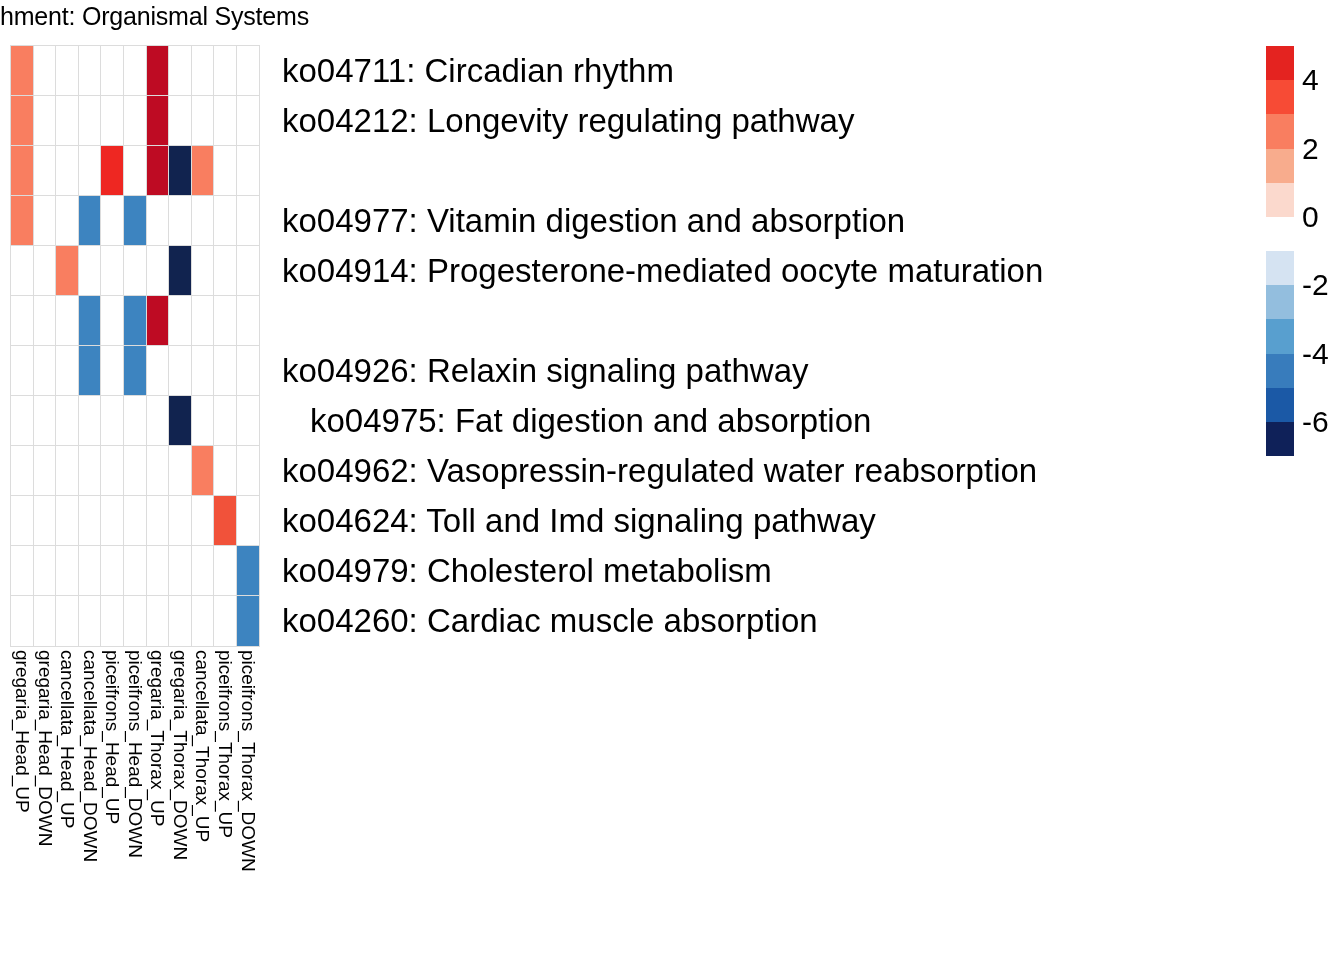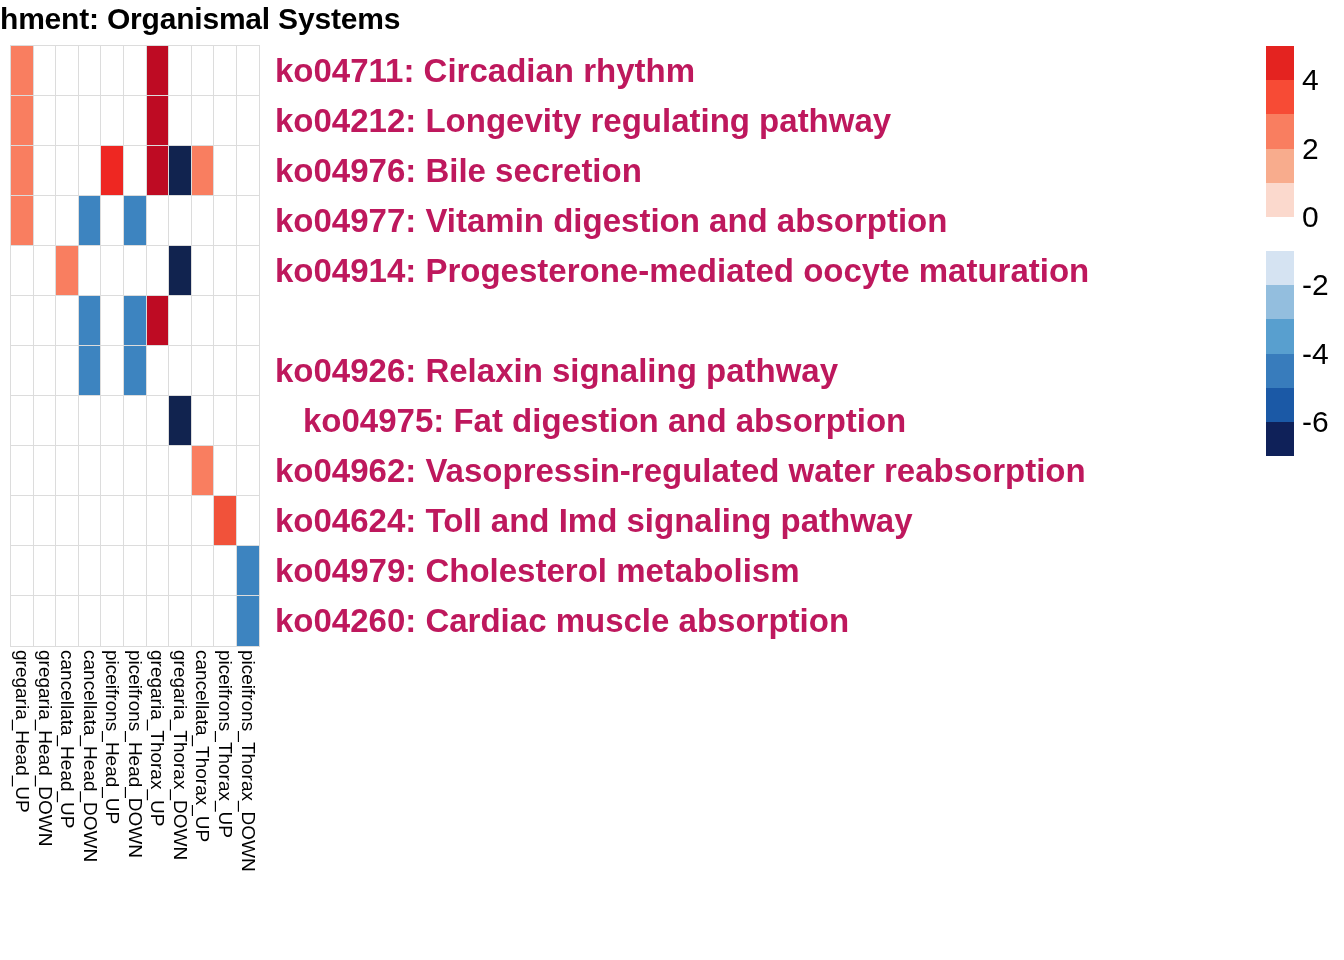--- a/index.html
+++ b/index.html
@@ -13,22 +13,22 @@
     position: relative;
     font-family: "Liberation Sans", sans-serif;
     overflow: hidden;
   }
 
   
   #chart-title {
     position: absolute;
     left: 0px;
     top: 2px;
-    font-size: 30px;
-    font-weight: bold;
+    font-size: 25px;
+    font-weight: normal;
     color: #000000;
     white-space: nowrap;
     letter-spacing: -0.2px;
   }
 
   
   #heatmap-grid {
     position: absolute;
     left: 11px;
     top: 46px;
@@ -50,27 +50,26 @@
   
   #row-labels {
     position: absolute;
     left: 266px;
     top: 46px;
     width: 1000px;
     height: 600px;
   }
   .row-label {
     position: absolute;
-    left: 9px;
+    left: 16px;
     height: 50px;
     line-height: 50px;
     font-size: 33px;
-    color: #be185d;
+    color: #000000;
     white-space: nowrap;
-    font-weight: bold;
   }
 
   
   #col-labels {
     position: absolute;
     left: 11px;
     top: 650px;
     width: 248px;
     height: 300px;
   }
@@ -250,21 +249,20 @@
     <div class="hm-cell"></div>
     <div class="hm-cell"></div>
     <div class="hm-cell"></div>
     <div class="hm-cell"></div>
     <div class="hm-cell" style="background: rgb(61, 132, 192);"></div>
   </div>
 
 <div id="row-labels">
     <div class="row-label" style="top: 0px;">ko04711: Circadian rhythm</div>
     <div class="row-label" style="top: 50px;">ko04212: Longevity regulating pathway</div>
-    <div class="row-label" style="top: 100px;">ko04976: Bile secretion</div>
     <div class="row-label" style="top: 150px; text-align: center;">ko04977: Vitamin digestion and absorption</div>
     <div class="row-label" style="top: 200px;">ko04914: Progesterone-mediated oocyte maturation</div>
     <div class="row-label" style="top: 300px;">ko04926: Relaxin signaling pathway</div>
     <div class="row-label" style="top: 350px; margin-left: 28px;">ko04975: Fat digestion and absorption</div>
     <div class="row-label" style="top: 400px;">ko04962: Vasopressin-regulated water reabsorption</div>
     <div class="row-label" style="top: 450px;">ko04624: Toll and Imd signaling pathway</div>
     <div class="row-label" style="top: 500px;">ko04979: Cholesterol metabolism</div>
     <div class="row-label" style="top: 550px;">ko04260: Cardiac muscle absorption</div>
   </div>
 

